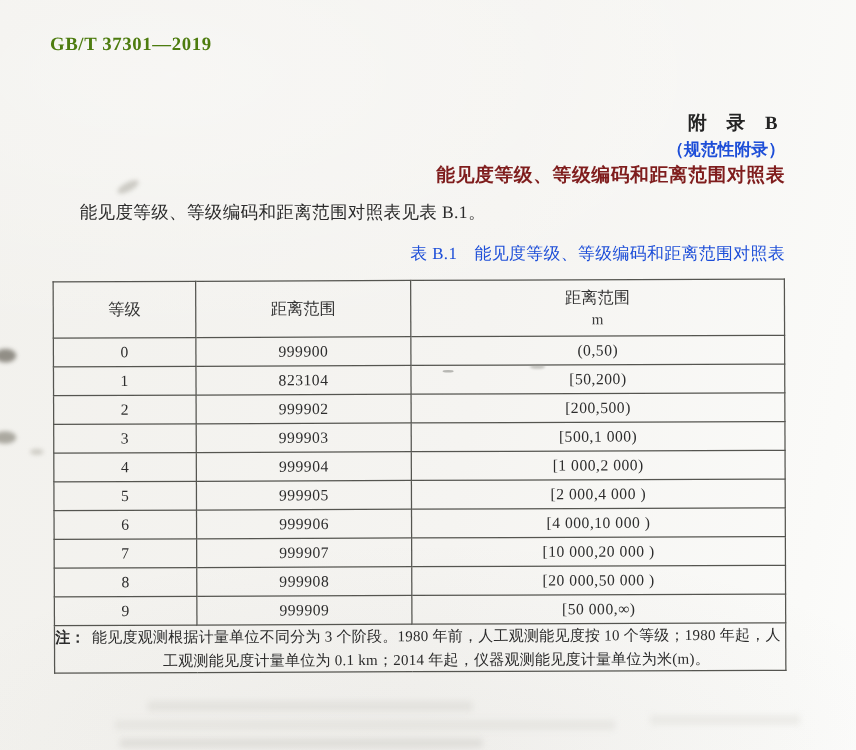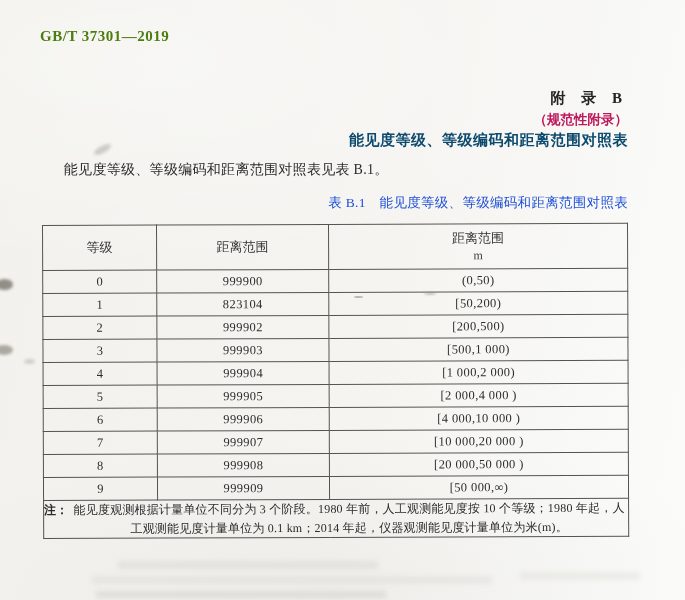--- a/index.html
+++ b/index.html
@@ -16,22 +16,22 @@
     background:
       radial-gradient(120% 60% at 20% 10%, rgba(255,255,255,.35), rgba(0,0,0,0) 60%),
       radial-gradient(90% 40% at 50% 100%, rgba(120,118,110,.06), rgba(0,0,0,0) 70%);
   }
   .std-number{
     position:absolute;left:40px;top:28px;
     font-weight:bold;font-size:15px;letter-spacing:.5px;color:#4d7c0f;
   }
   .center-block{position:absolute;left:40px;width:588px;text-align:right;}
   .appendix-label{top:89px;font-weight:bold;font-size:15px;letter-spacing:6px;color:#242424;}
-  .appendix-note{top:111px;font-weight:bold;font-size:13.5px;color:#be185d;}
-  .appendix-title{top:131px;font-weight:bold;font-size:15px;letter-spacing:.5px;color:#0c4a6e;}
+  .appendix-note{top:111px;font-weight:bold;font-size:13.5px;color:#1d4ed8;}
+  .appendix-title{top:131px;font-weight:bold;font-size:15px;letter-spacing:.5px;color:#7f1d1d;}
   .intro{
     position:absolute;left:40px;top:161px;width:570px;
     font-size:14px;color:#2b2b2b;text-indent:1.7em;letter-spacing:.3px;
   }
   .table-caption{top:194px;font-weight:normal;font-size:13.5px;color:#1d4ed8;letter-spacing:.3px;}
   .tbl-wrap{
     position:absolute;left:42px;top:225px;width:585px;
     transform:rotate(-0.22deg);transform-origin:top left;
   }
   table.b1{

